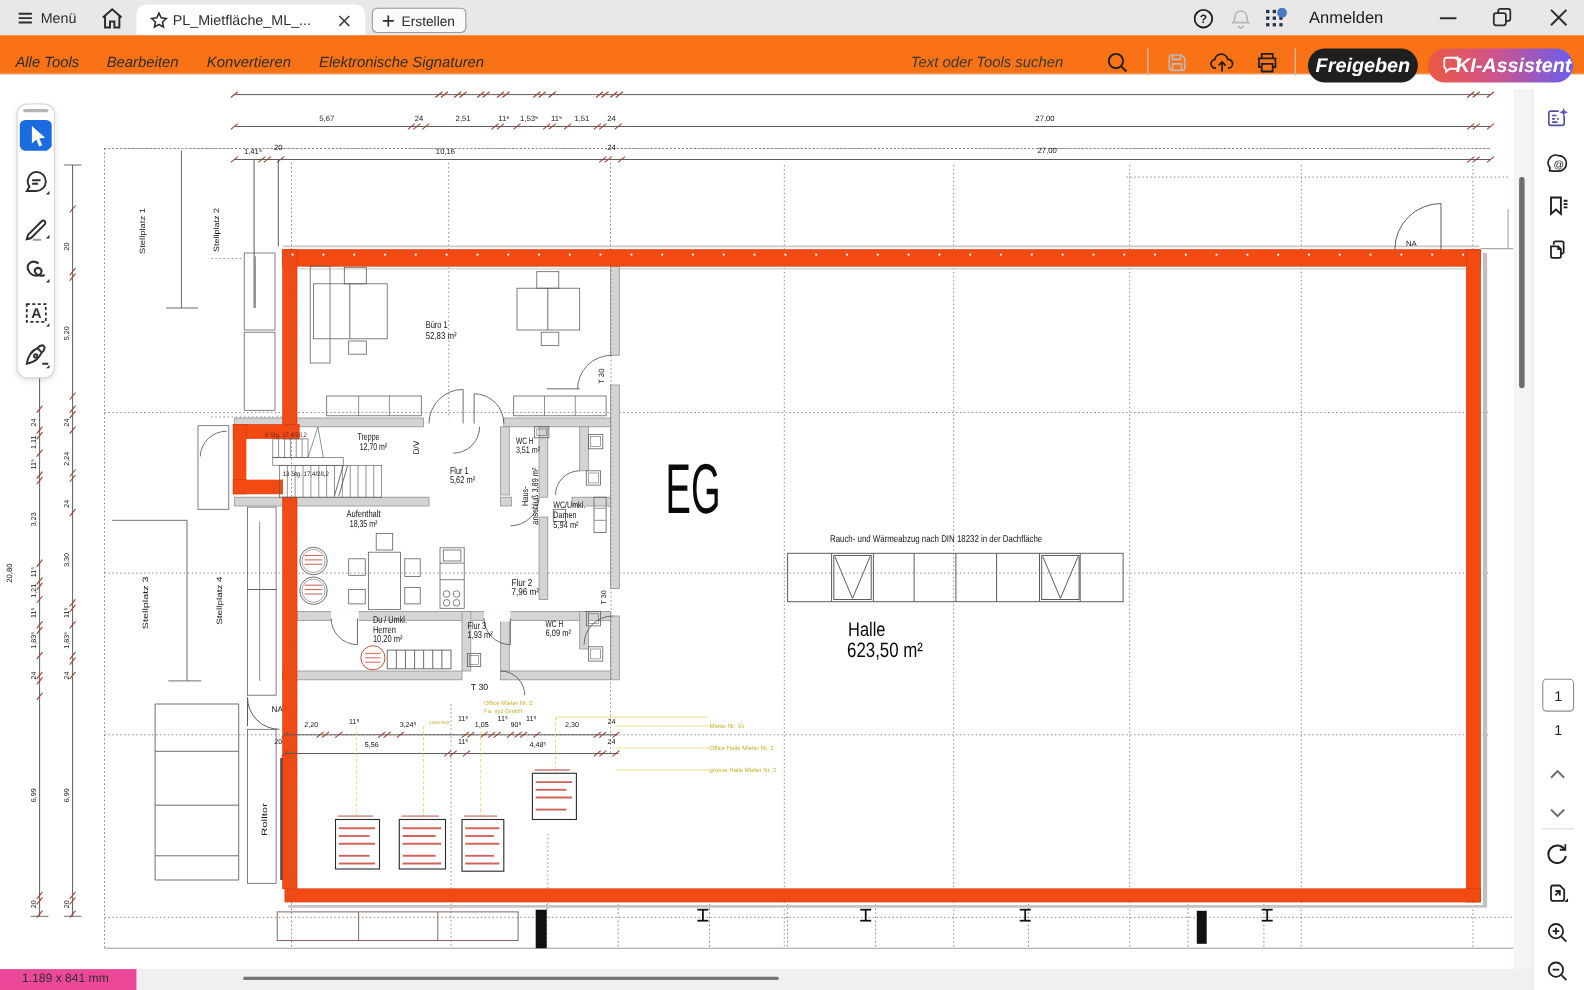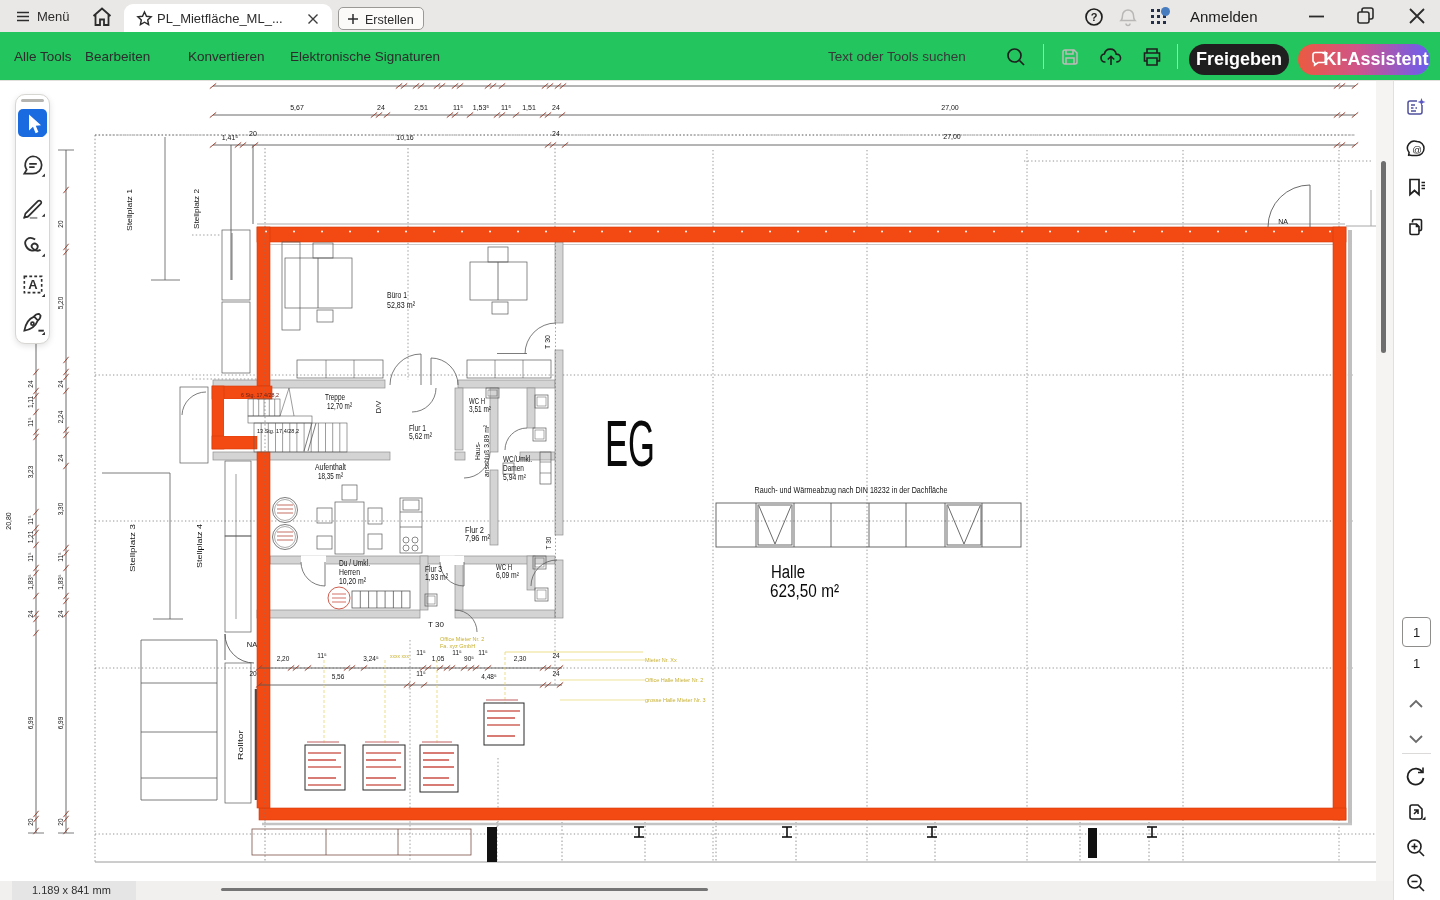--- a/index.html
+++ b/index.html
@@ -1,32 +1,32 @@
 <!DOCTYPE html>
 <html><head>
 <meta charset="utf-8">
 <style>
   * { margin:0; padding:0; box-sizing:border-box; }
   html,body { width:1440px; height:900px; overflow:hidden; background:#fff;
     font-family:"Liberation Sans", sans-serif; }
   .topbar { position:absolute; left:0; top:0; width:1440px; height:32px; background:#eae8e6; }
-  .toolbar { position:absolute; left:0; top:32px; width:1440px; height:49px; background:#22c55e;
-    border-bottom:1px solid #e2e0dd; }
+  .toolbar { position:absolute; left:0; top:32px; width:1440px; height:36px; background:#f97316;
+    border-bottom:1px solid #e2e0dd;font-style:italic; }
   .tab { position:absolute; left:124px; top:4px; width:208px; height:28px; background:#fff;
     border-radius:9px 9px 0 0;padding-left:12px; }
   .menuitem { position:absolute; top:0; height:49px; line-height:49px; font-size:13.5px; color:#2c2c2c; }
   .pill { position:absolute; top:12px; height:31px; border-radius:16px; font-size:18px; font-weight:bold;
     color:#fff; text-align:center; }
   .canvas { position:absolute; left:0; top:81px; width:1376px; height:800px; background:#fff; }
   .leftpanel { position:absolute; left:15px; top:94px; width:35px; height:250px; background:#fff;
     border:1px solid #d8d6d3; border-radius:10px; box-shadow:0 2px 6px rgba(0,0,0,0.12); }
   .railicon { position:absolute; left:1406px; width:20px; height:20px; }
   .bottombar { position:absolute; left:0; top:881px; width:1393px; height:19px; background:#f1f0ee; }
-  .sizebox { position:absolute; left:0; top:881px; width:124px; height:19px; background:#e5e5e5;
-    font-size:11px; color:#2f2f2f; line-height:19px; padding-left:20px;margin-left:12px; }
+  .sizebox { position:absolute; left:0; top:881px; width:124px; height:19px; background:#ec4899;
+    font-size:11px; color:#2f2f2f; line-height:19px; padding-left:20px; }
 </style>
 </head>
 <body>
 
 <div class="canvas">
 <svg width="1376" height="800" viewBox="0 81 1376 800">
 <line x1="95" y1="135" x2="95" y2="862" stroke="#7a7a7a" stroke-width="0.8" stroke-dasharray="1.5 2.2"></line>
 <line x1="95" y1="135" x2="1355" y2="135" stroke="#7a7a7a" stroke-width="0.8" stroke-dasharray="1.5 2.2"></line>
 <line x1="1024" y1="161" x2="1372" y2="161" stroke="#7a7a7a" stroke-width="0.8" stroke-dasharray="1.3 2.3"></line>
 <line x1="95" y1="375" x2="1355" y2="375" stroke="#7a7a7a" stroke-width="0.8" stroke-dasharray="1.3 2.3"></line>
@@ -625,21 +625,21 @@
 
 <div style="position:absolute;left:338px;top:7px;width:86px;height:23px;border:1px solid #9b9996;border-radius:5px;background:#fbfaf9">
   <svg width="12" height="12" style="position:absolute;left:8px;top:5px" stroke="#2c2c2c" stroke-width="1.5">
     <path d="M6 1 V11 M1 6 H11"></path>
   </svg>
   <div style="position:absolute;left:26px;top:0;height:23px;line-height:24px;font-size:12.5px;color:#2c2c2c">Erstellen</div>
 </div>
 
 <div class="toolbar">
   <div class="menuitem" style="left:14px">Alle Tools</div>
-  <div class="menuitem" style="left:85px">Bearbeiten</div>
+  <div class="menuitem" style="left:97px">Bearbeiten</div>
   <div class="menuitem" style="left:188px">Konvertieren</div>
   <div class="menuitem" style="left:290px">Elektronische Signaturen</div>
   <div class="menuitem" style="left:828px;color:#383838">Text oder Tools suchen</div>
   <svg width="20" height="20" style="position:absolute;left:1006px;top:15px" fill="none" stroke="#1f1f1f" stroke-width="1.7">
     <circle cx="8.5" cy="8.5" r="6.5"></circle>
       <path d="M13.5 13.5 L18 18"></path>
   </svg>
   <div style="position:absolute;left:1043px;top:12px;width:1px;height:25px;background:#c9c7c4"></div>
   <svg width="20" height="20" viewBox="0 0 20 20" style="position:absolute;left:1060px;top:15px" fill="none" stroke="#bdbbb9" stroke-width="1.5">
     <path d="M3 5 a2 2 0 0 1 2-2 h9 l3 3 v9 a2 2 0 0 1-2 2 h-10 a2 2 0 0 1-2-2 z"></path>

